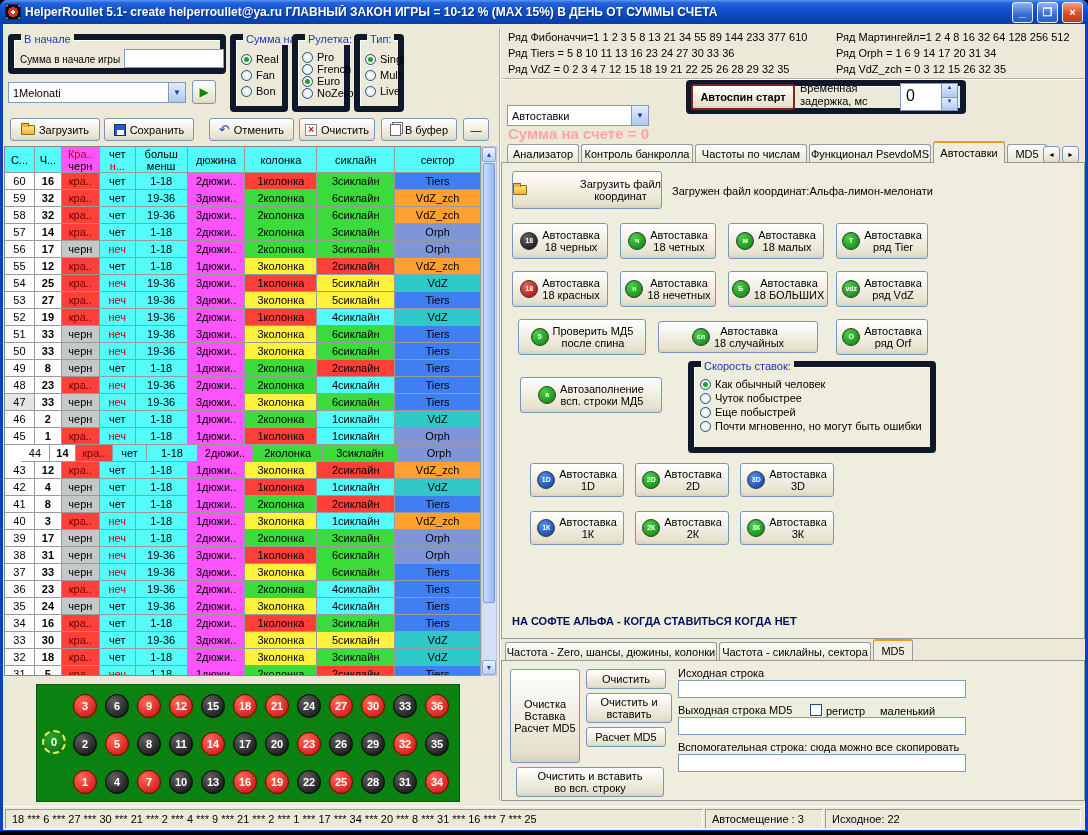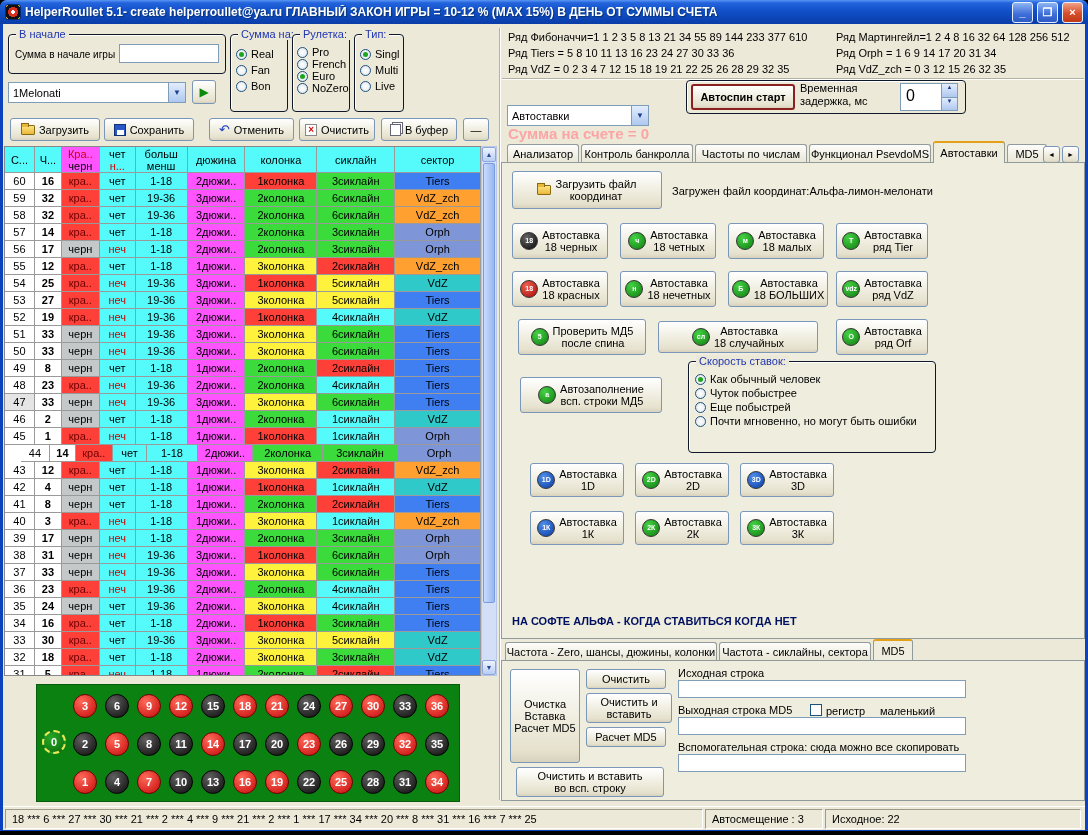--- a/index.html
+++ b/index.html
@@ -12,21 +12,21 @@
   .titlebar { position:absolute; left:0; top:0; width:1088px; height:24px; border-radius:7px 7px 0 0;
     background:linear-gradient(180deg,#5A96F4 0%,#2363DC 12%,#1150C8 45%,#0B42B2 85%,#0A3CA6 100%);
     display:flex; align-items:center; padding:0 5px; gap:4px; }
   .titletext { color:#fff; font-weight:bold; font-size:12px; text-shadow:1px 1px 1px #08306E; white-space:nowrap; overflow:hidden; flex:1; }
   .appicon { width:16px; height:16px; border-radius:3px; background:
      radial-gradient(circle at 50% 50%, #fff 0 2px, #D83020 2px 5px, #101010 5px 8px, #F0C020 8px); border:1px solid #0A2A6E; }
   .tbtn { width:21px; height:21px; border-radius:3px; border:1px solid #E8F0FC; color:#fff; font-weight:bold; font-size:11px;
     display:flex; align-items:center; justify-content:center; background:linear-gradient(180deg,#8FB5F2,#3C6CD8 60%,#2E5CC4); }
   .tbtn.close { background:linear-gradient(180deg,#F0A086,#D84E2A 55%,#C03A18); }
   
-  .group { border:1px solid #0f172a; border-radius:4px; box-shadow:inset 1px 1px 0 #FFFFFF; }
+  .group { border:6px solid #0f172a; border-radius:4px; box-shadow:inset 1px 1px 0 #FFFFFF; }
   .legend { position:absolute; top:-7px; left:7px; background:#ECE9D8; padding:0 3px; color:#2036B0; font-size:11px; white-space:nowrap; }
   .btn { border:1px solid #7A96B8; border-radius:3px; background:linear-gradient(180deg,#FFFFFF,#F2F0E4 45%,#E5E1CD 88%,#D8D2BC);
     display:flex; align-items:center; justify-content:center; gap:4px; font-size:11px; line-height:12px; text-align:center; }
   .btn .blabel { white-space:pre-line; }
   .field { border:1px solid #7F9DB9; background:#fff; }
   .combo { border:1px solid #7F9DB9; background:#fff; display:flex; align-items:stretch; }
   .combo .val { flex:1; display:flex; align-items:center; padding:0 4px; overflow:hidden; white-space:nowrap; }
   .combo .arrow { width:17px; border-left:1px solid #7F9DB9; background:linear-gradient(#E2EDFD,#AFC8F0); color:#1D3E8F; font-size:8px;
     display:flex; align-items:center; justify-content:center; }
   .radio { width:11px; height:11px; min-width:11px; border-radius:50%; border:1px solid #1C5180; background:radial-gradient(#FFFFFF,#DCE4E8); position:relative; }
@@ -637,21 +637,21 @@
       <div class="tab" style="left: 1007px; width: 40px;">MD5</div>
     </div>
   <div class="btn abs" style="left:1043px;top:146px;width:17px;height:17px;font-size:7px;">
       <span>◄</span>
     </div>
   <div class="btn abs" style="left:1062px;top:146px;width:17px;height:17px;font-size:7px;">
       <span>►</span>
     </div>
 
   <div class="panel abs" id="autobets-page" style="left:501px;top:162px;width:584px;height:477px;">
-    <div class="btn" style="position:absolute;left:10px;top:8px;width:150px;height:38px;">
+    <div class="btn" style="position:absolute;left:10px;top:8px;width:150px;height:38px;justify-content:space-between;">
       <span class="ic-folder"></span>
       <span class="blabel">Загрузить файл
 координат</span>
     </div>
     <span class="lbl" style="position:absolute;left:170px;top:22px;">Загружен файл координат:Альфа-лимон-мелонати</span>
     <div id="bet-buttons">
         <div class="btn betbtn" style="position: absolute; left: 10px; top: 60px; width: 96px; height: 36px;">
           <span class="bicon ic-black">18</span>
           <span class="blabel">Автоставка
 18 черных</span>

